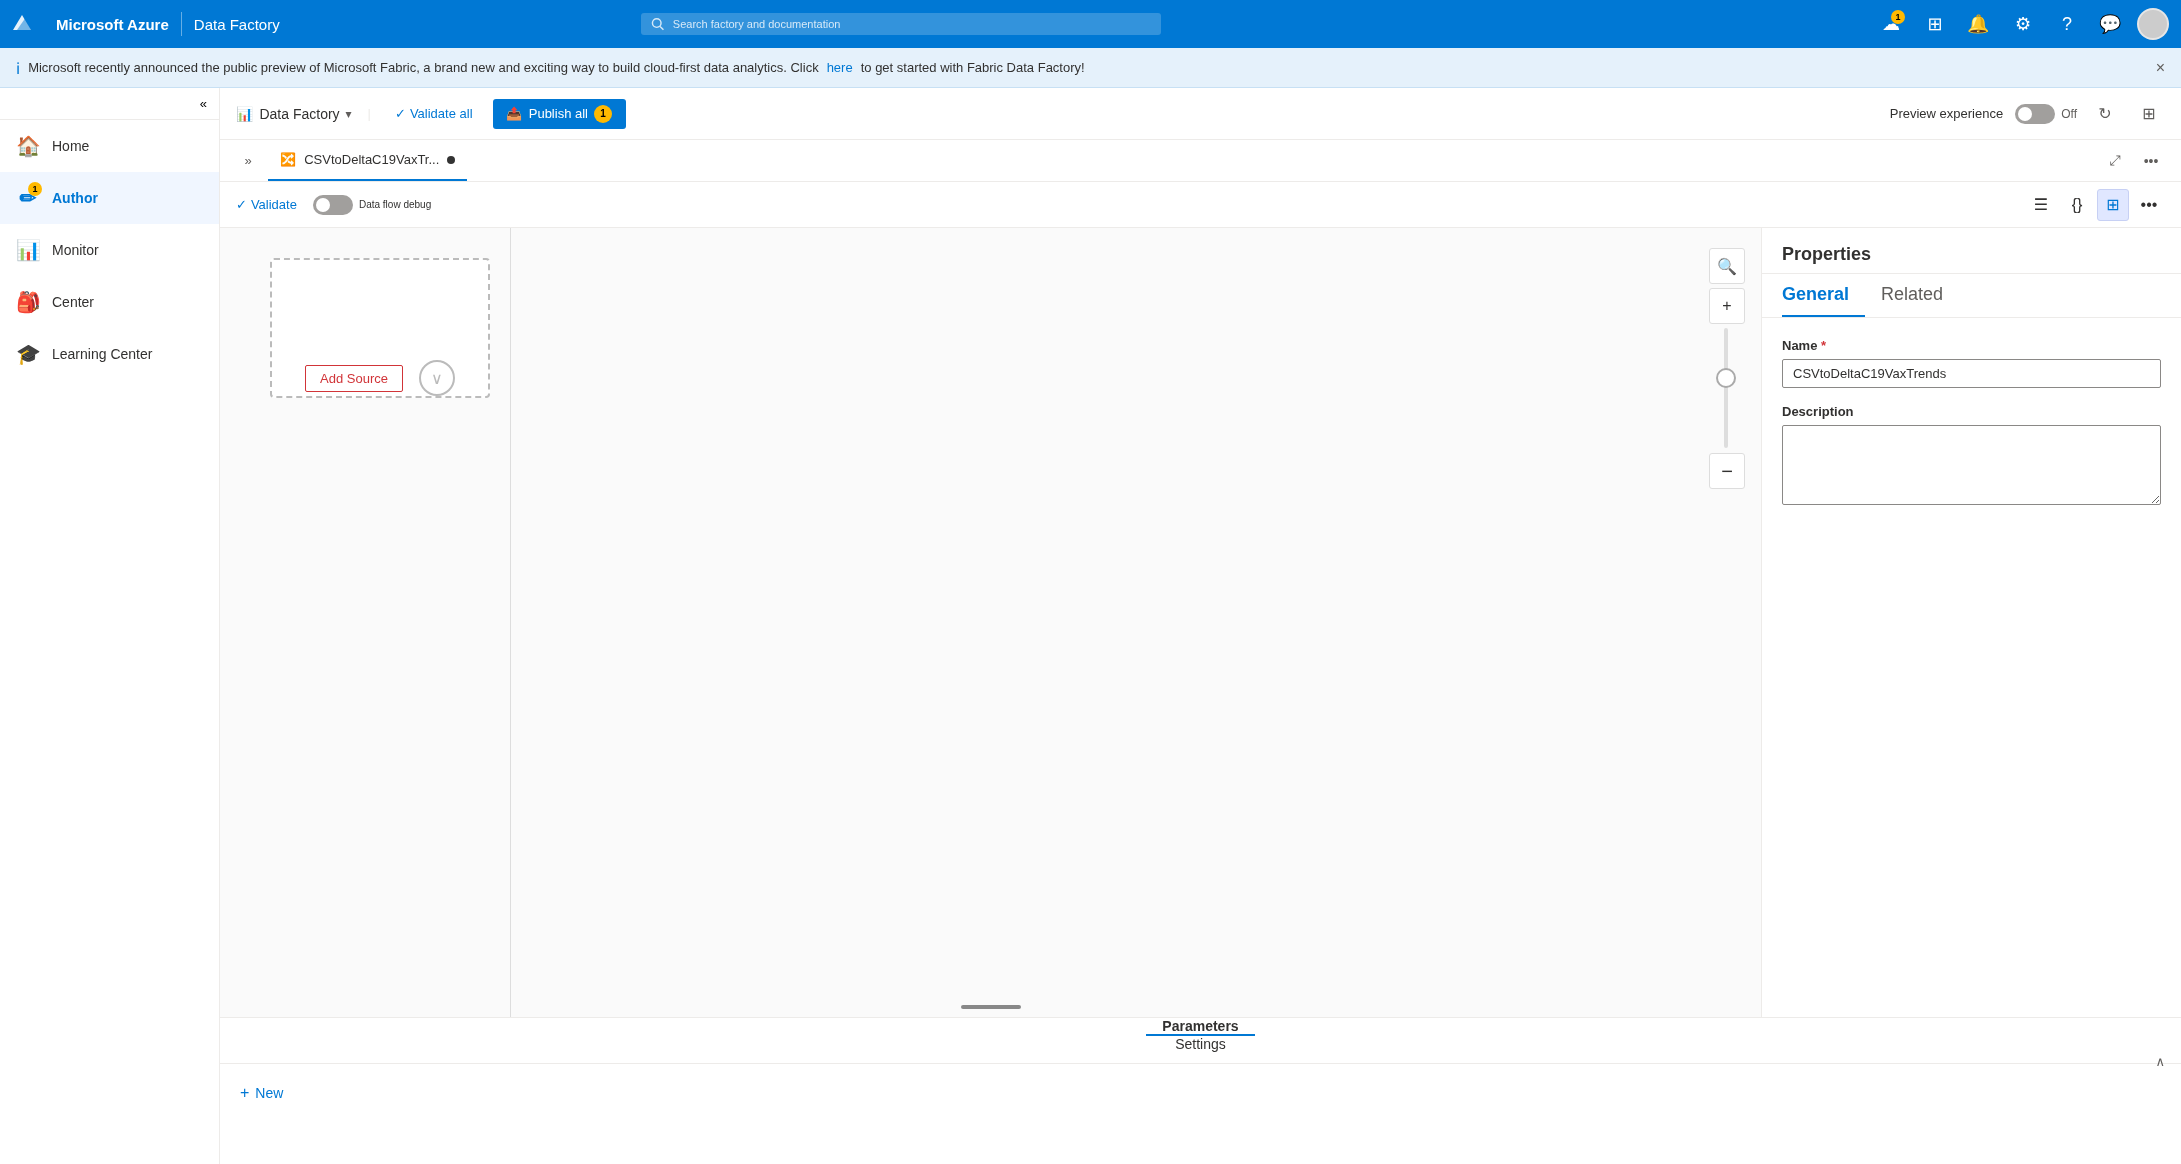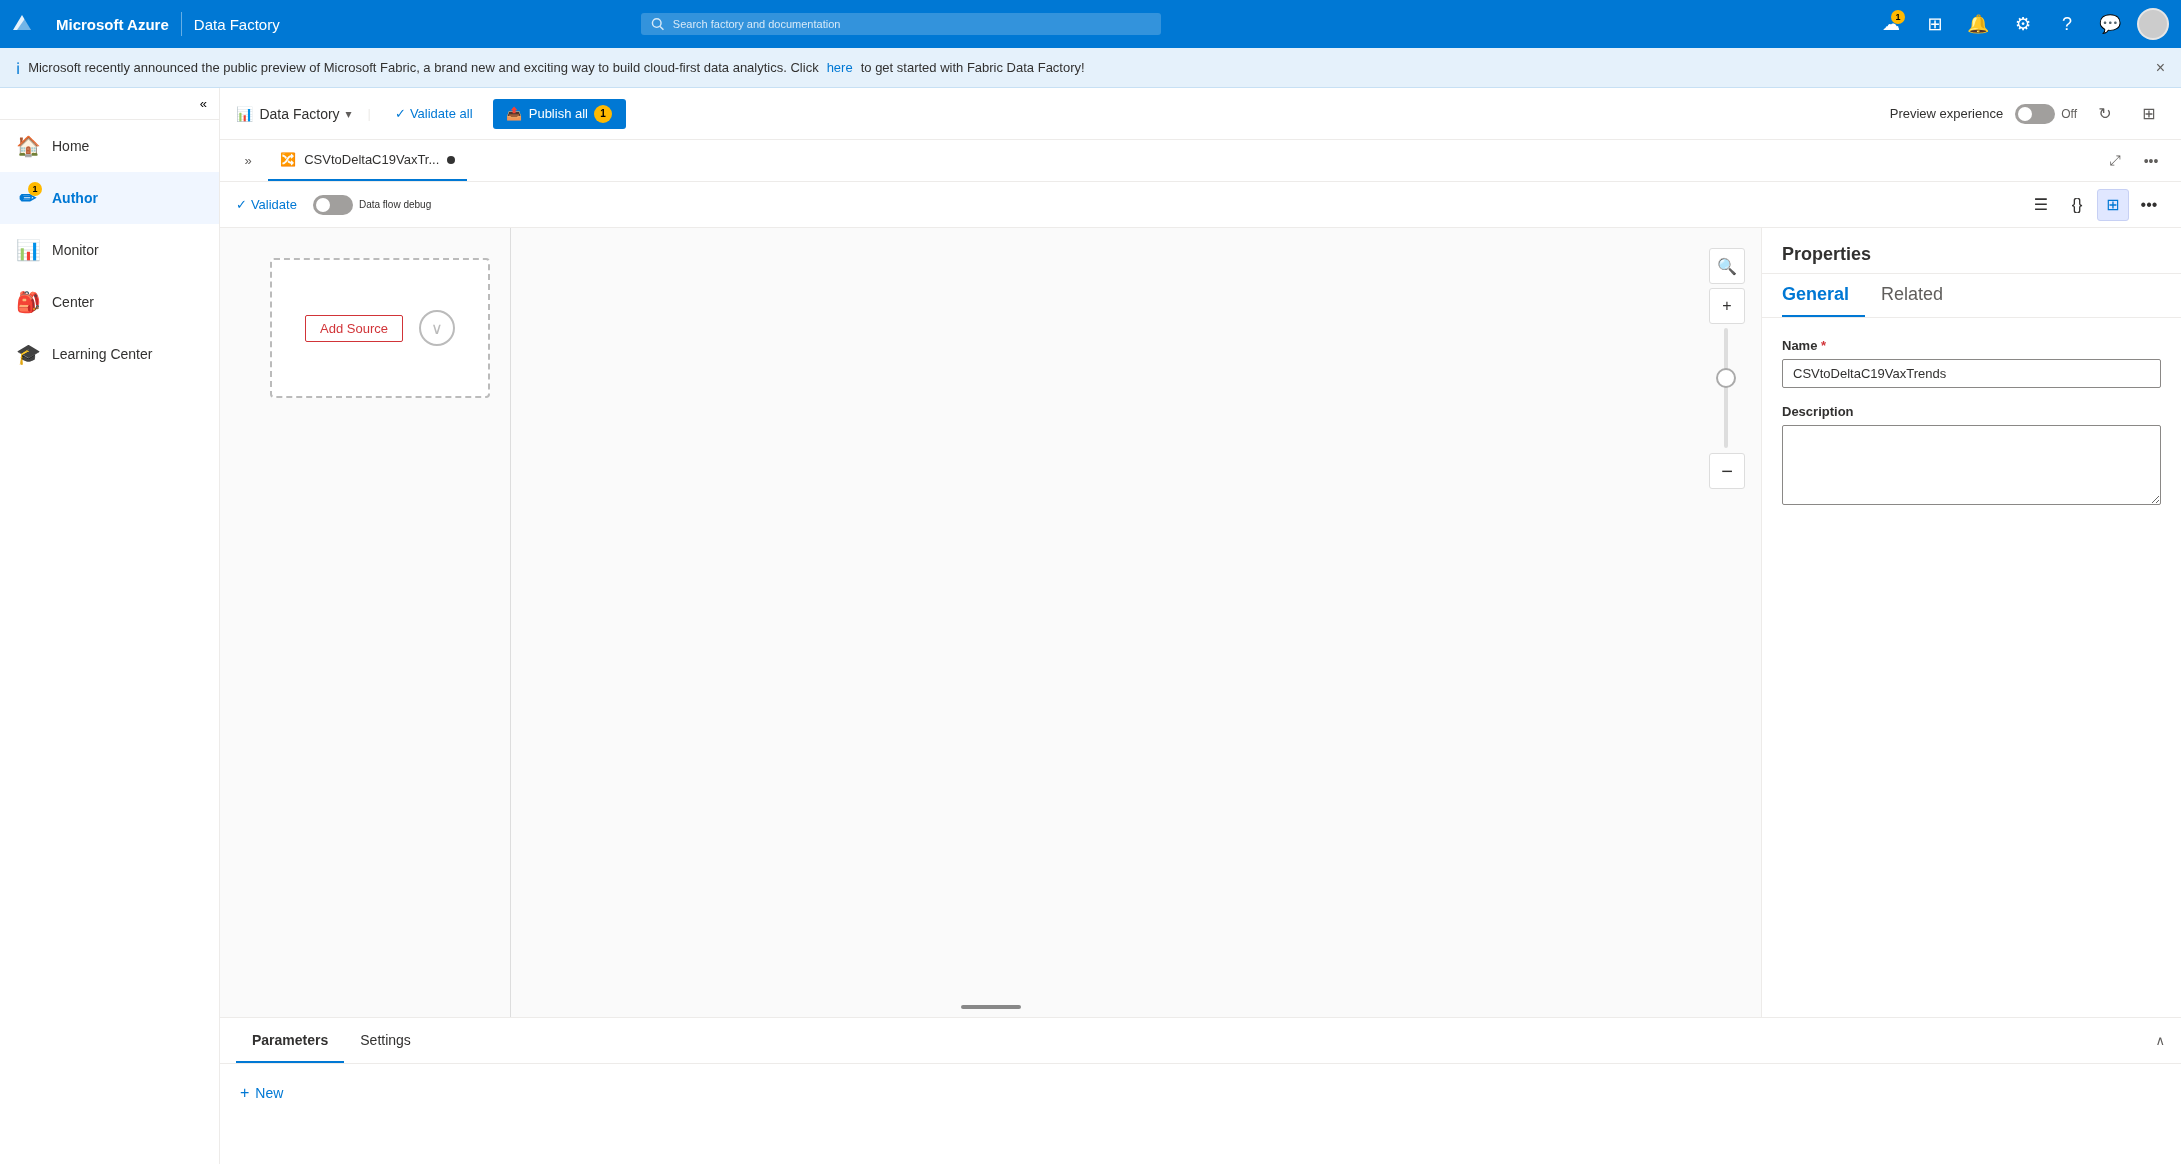--- a/index.html
+++ b/index.html
@@ -375,21 +375,21 @@
 
     .add-source-box {
       position: absolute;
       top: 30px;
       left: 50px;
       width: 220px;
       height: 140px;
       border: 2px dashed #bbb;
       border-radius: 4px;
       display: flex;
-      align-items: center;
+      align-items: flex-end;
       justify-content: center;
       background: white;
     }
     .add-source-inner {
       display: flex;
       align-items: center;
       gap: 16px;
     }
     .add-source-btn {
       border: 1.5px solid #d13438;
@@ -565,20 +565,21 @@
       background: #fff;
       border-top: 1px solid #edebe9;
       flex-shrink: 0;
     }
     .bottom-tabs {
       display: flex;
       align-items: center;
       padding: 0 16px;
       border-bottom: 1px solid #edebe9;
       height: 46px;
+      flex-direction: column;
     }
     .bottom-tab {
       padding: 0 16px;
       height: 100%;
       display: flex;
       align-items: center;
       font-size: 14px;
       color: #323130;
       cursor: pointer;
       border-bottom: 2px solid transparent;

